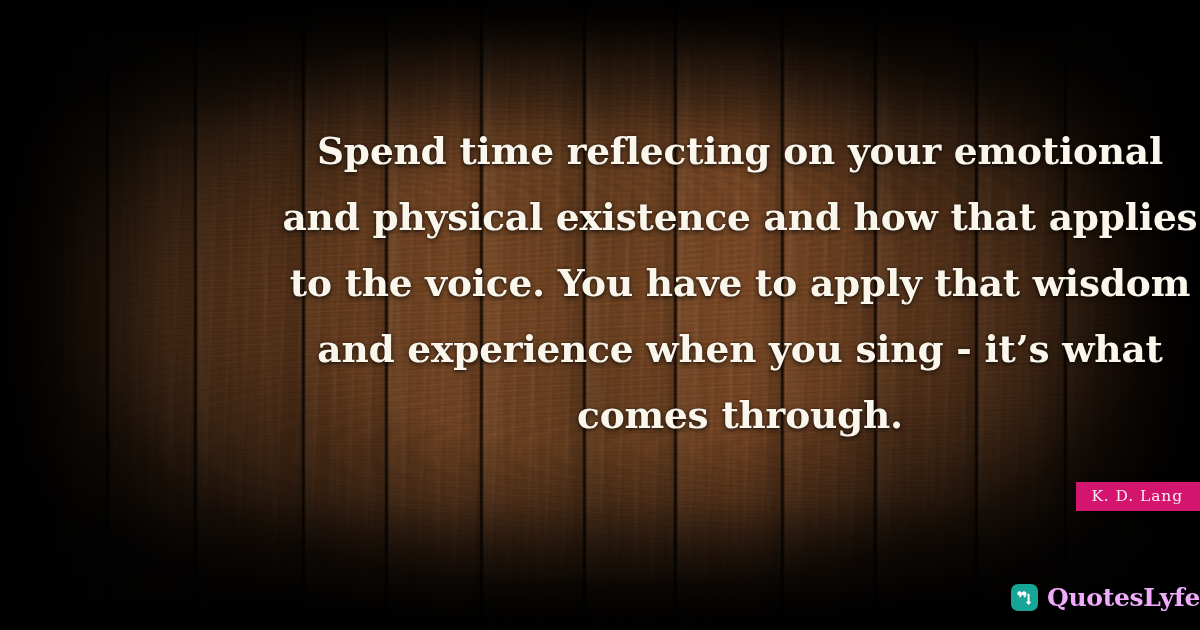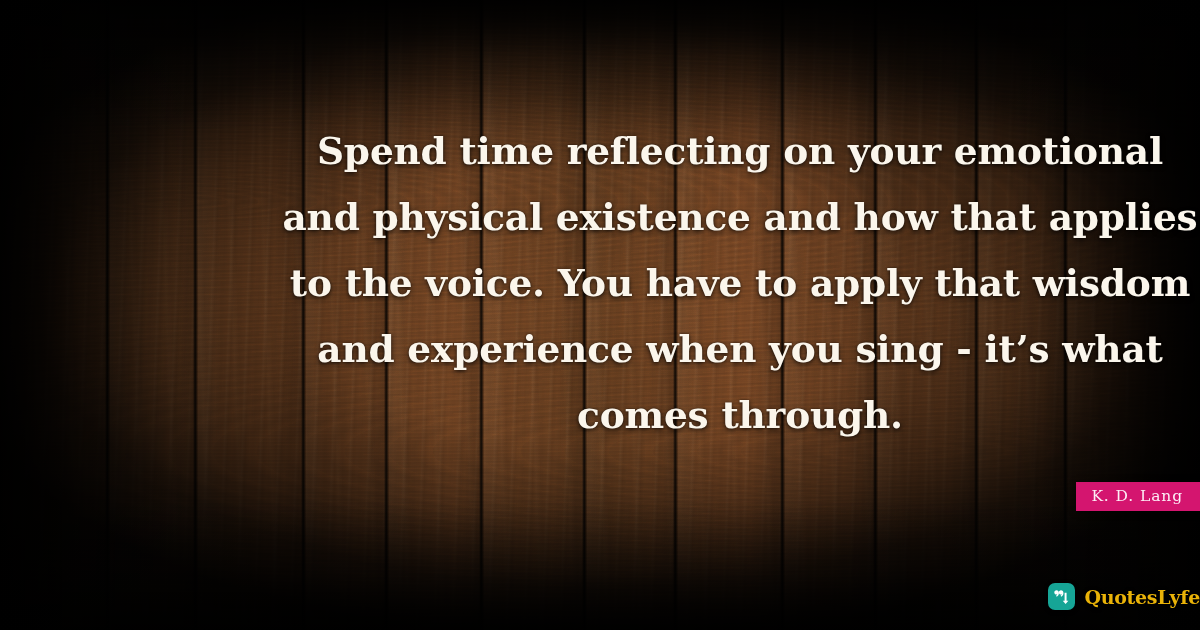--- a/index.html
+++ b/index.html
@@ -168,24 +168,24 @@
     height: 27px;
     border-radius: 7px;
     background: #16a596;
     display: flex;
     align-items: center;
     justify-content: center;
     box-shadow: 0 1px 4px rgba(0,0,0,0.5);
     flex: 0 0 auto;
   }
   #brand-name {
-    color: #eab308;
+    color: #f0abfc;
     font-family: "DejaVu Serif", "Liberation Serif", serif;
     font-weight: bold;
-    font-size: 19px;
+    font-size: 25px;
     letter-spacing: -0.3px;
     text-shadow: 0 1px 4px rgba(0,0,0,0.6);
   }
 </style>
 </head>
 <body>
 
 <div id="card">
 
   <div class="wood-base"></div>

